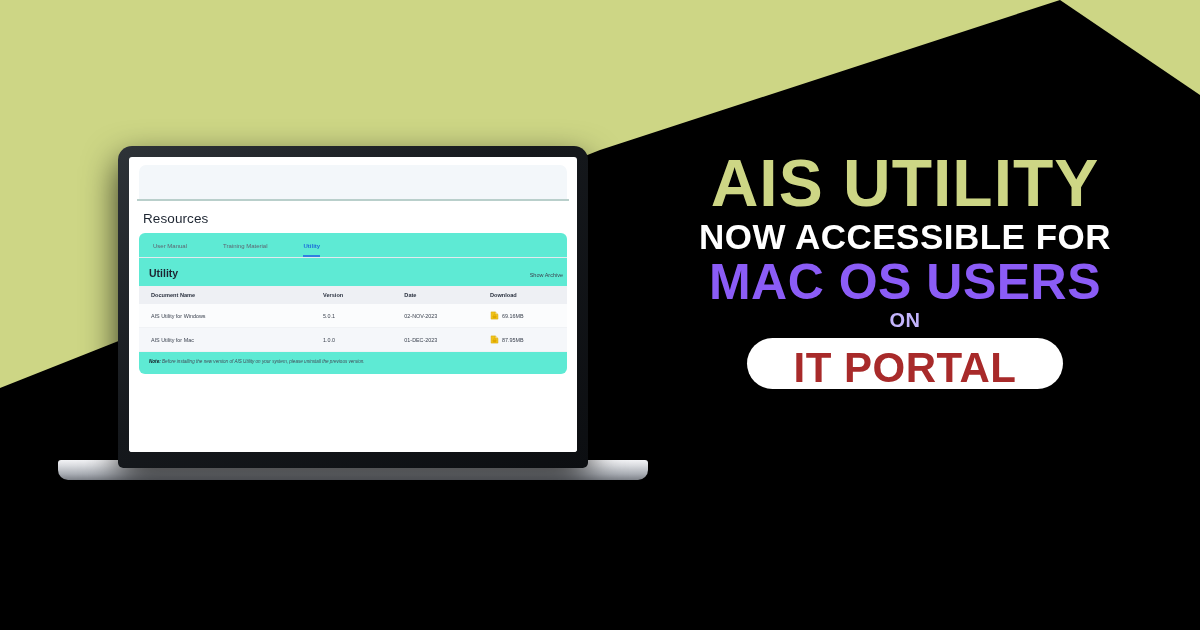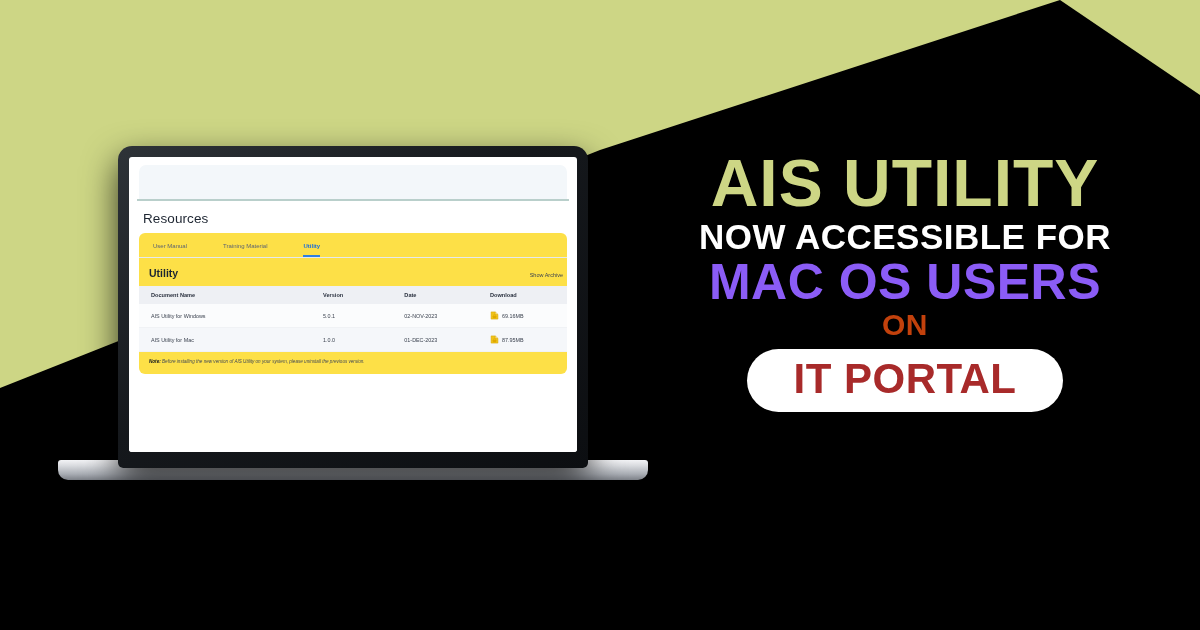--- a/index.html
+++ b/index.html
@@ -81,21 +81,21 @@
     height:2px; background:#b9cfcb;
     margin:0 8px;
   }
   .page-title {
     font-size:13.5px; font-weight:400; color:#1d2531;
     margin:10px 0 0 14px; letter-spacing:.1px;
   }
 
   .card {
     margin:7px 10px 0 10px;
-    background:#fde047;
+    background:#5eead4;
     border-radius:6px;
   }
   .tabs {
     display:flex; align-items:flex-end;
     border-bottom:1px solid #e5e9ee;
     padding:0 4px;
     height:25px;
   }
   .tab {
     font-size:6px; color:#5d6471;
@@ -155,27 +155,27 @@
   .h-line {
     font-weight:700;
     letter-spacing:.5px;
     line-height:1.02;
     white-space:nowrap;
   }
   .l-new     { font-size:36px; color:#ffffff; margin-bottom:4px; }
   .l-ais     { font-size:66px; color:#cdd685; margin-bottom:2px; letter-spacing:1px; }
   .l-now     { font-size:35px; color:#ffffff; margin-bottom:2px; }
   .l-mac     { font-size:50px; color:#8b5cf6; margin-bottom:2px; letter-spacing:.5px; }
-  .l-on      { font-size:30px; color:#c2410c; margin-bottom:8px; }
+  .l-on      { font-size:20px; color:#c4b5fd; margin-bottom:8px; }
 
   .pill {
     display:inline-block;
     background:#ffffff;
     border-radius:40px;
-    padding:9px 46px 12px 46px;
+    padding:9px 46px 0 46px;
   }
   .pill .pill-text {
     font-size:42px; font-weight:700; color:#a82a2a;
     letter-spacing:.5px; line-height:1;
     white-space:nowrap;
   }
 </style>
 </head>
 <body>
 

